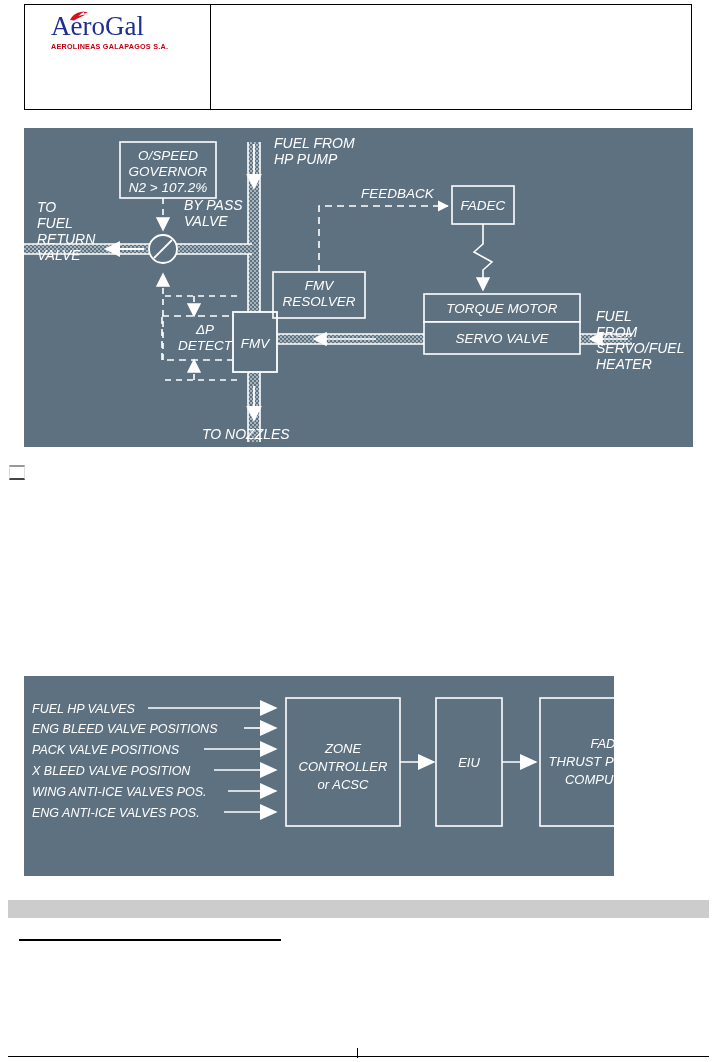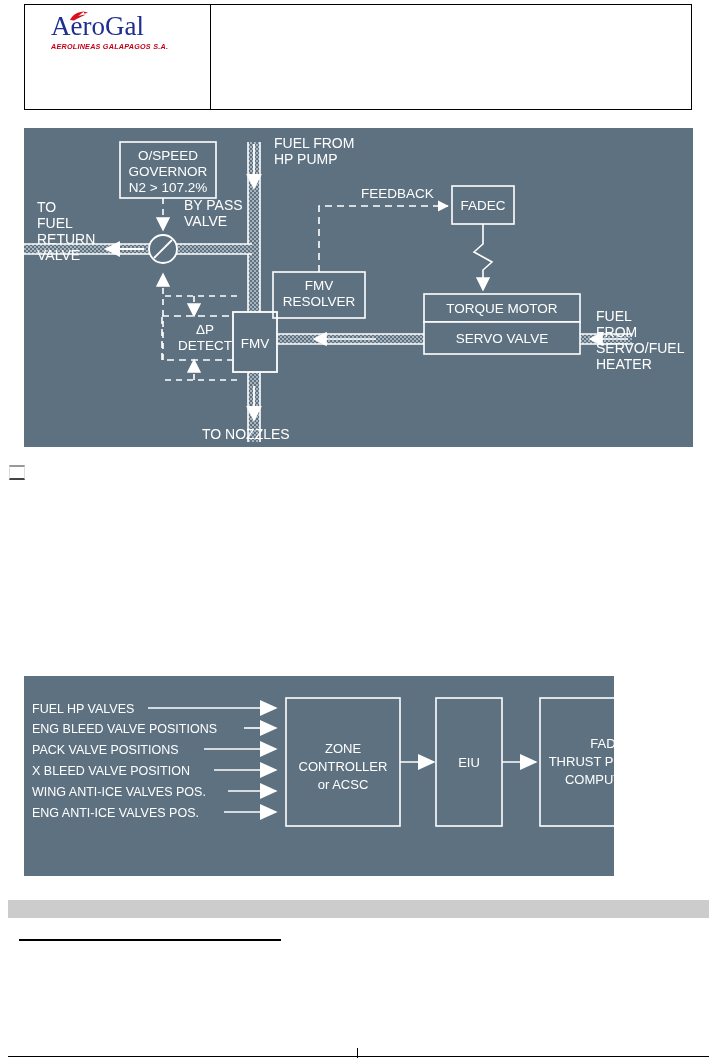--- a/index.html
+++ b/index.html
@@ -63,28 +63,28 @@
     pointer-events: none;
   }
   .logo-sub {
     font-family: "Liberation Sans", sans-serif;
     font-size: 7.2px;
     font-weight: bold;
     color: #c00018;
     letter-spacing: 0.25px;
     margin-top: 2px;
     white-space: nowrap;
-    font-style: italic;
   }
 
   
   .diagram {
     position: absolute;
     background: #5e7180;
     color: #ffffff;
+    font-style: italic;
   }
   .diagram svg { display: block; }
 
   .d1 { left: 24px; top: 128px; width: 669px; height: 319px; }
   .d2 { left: 24px; top: 676px; width: 590px; height: 200px; }
 
   
   .small-box {
     position: absolute;
     left: 9px;

